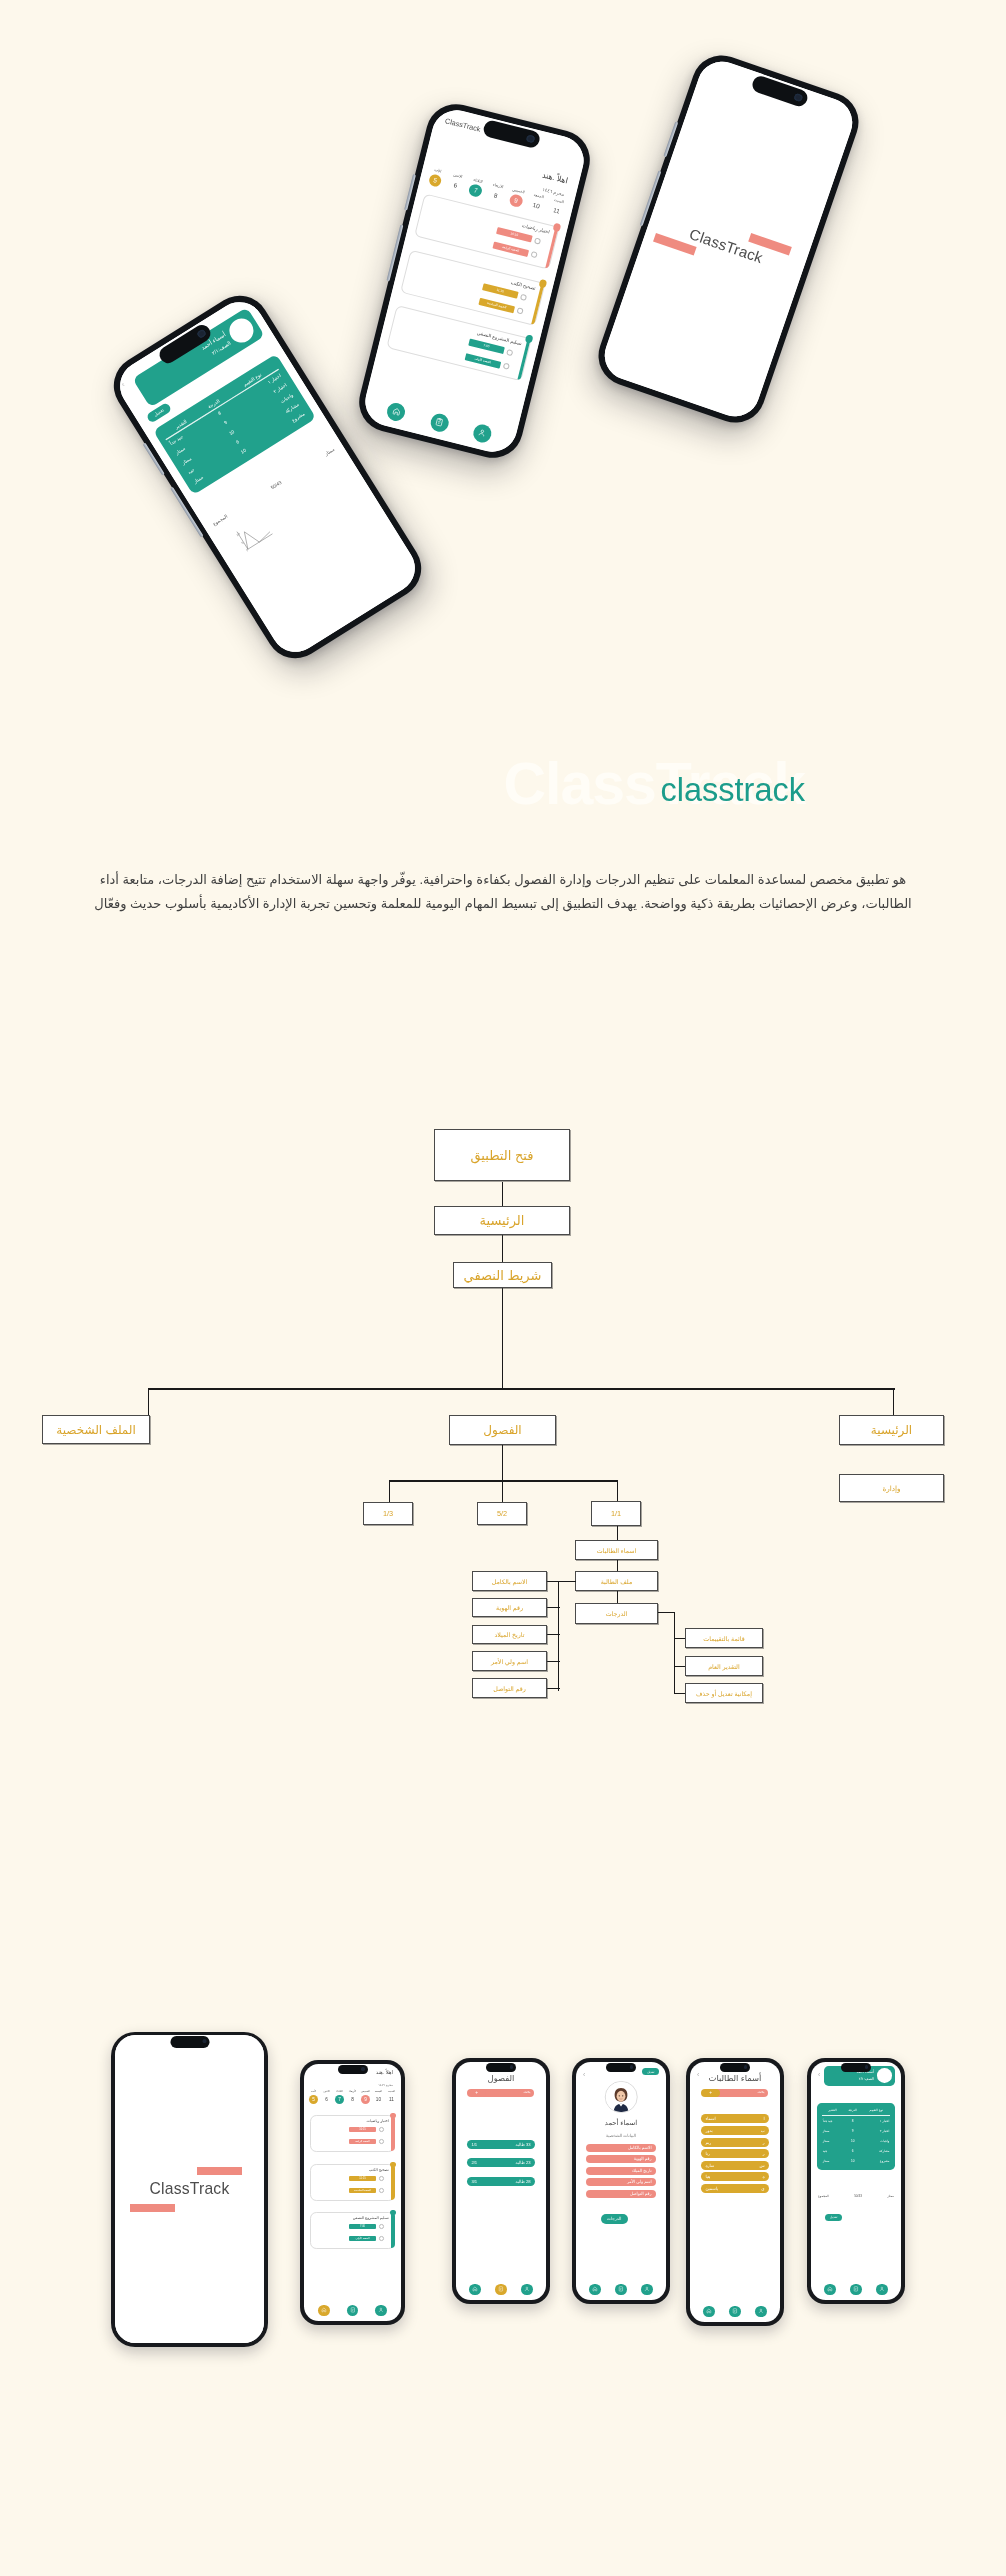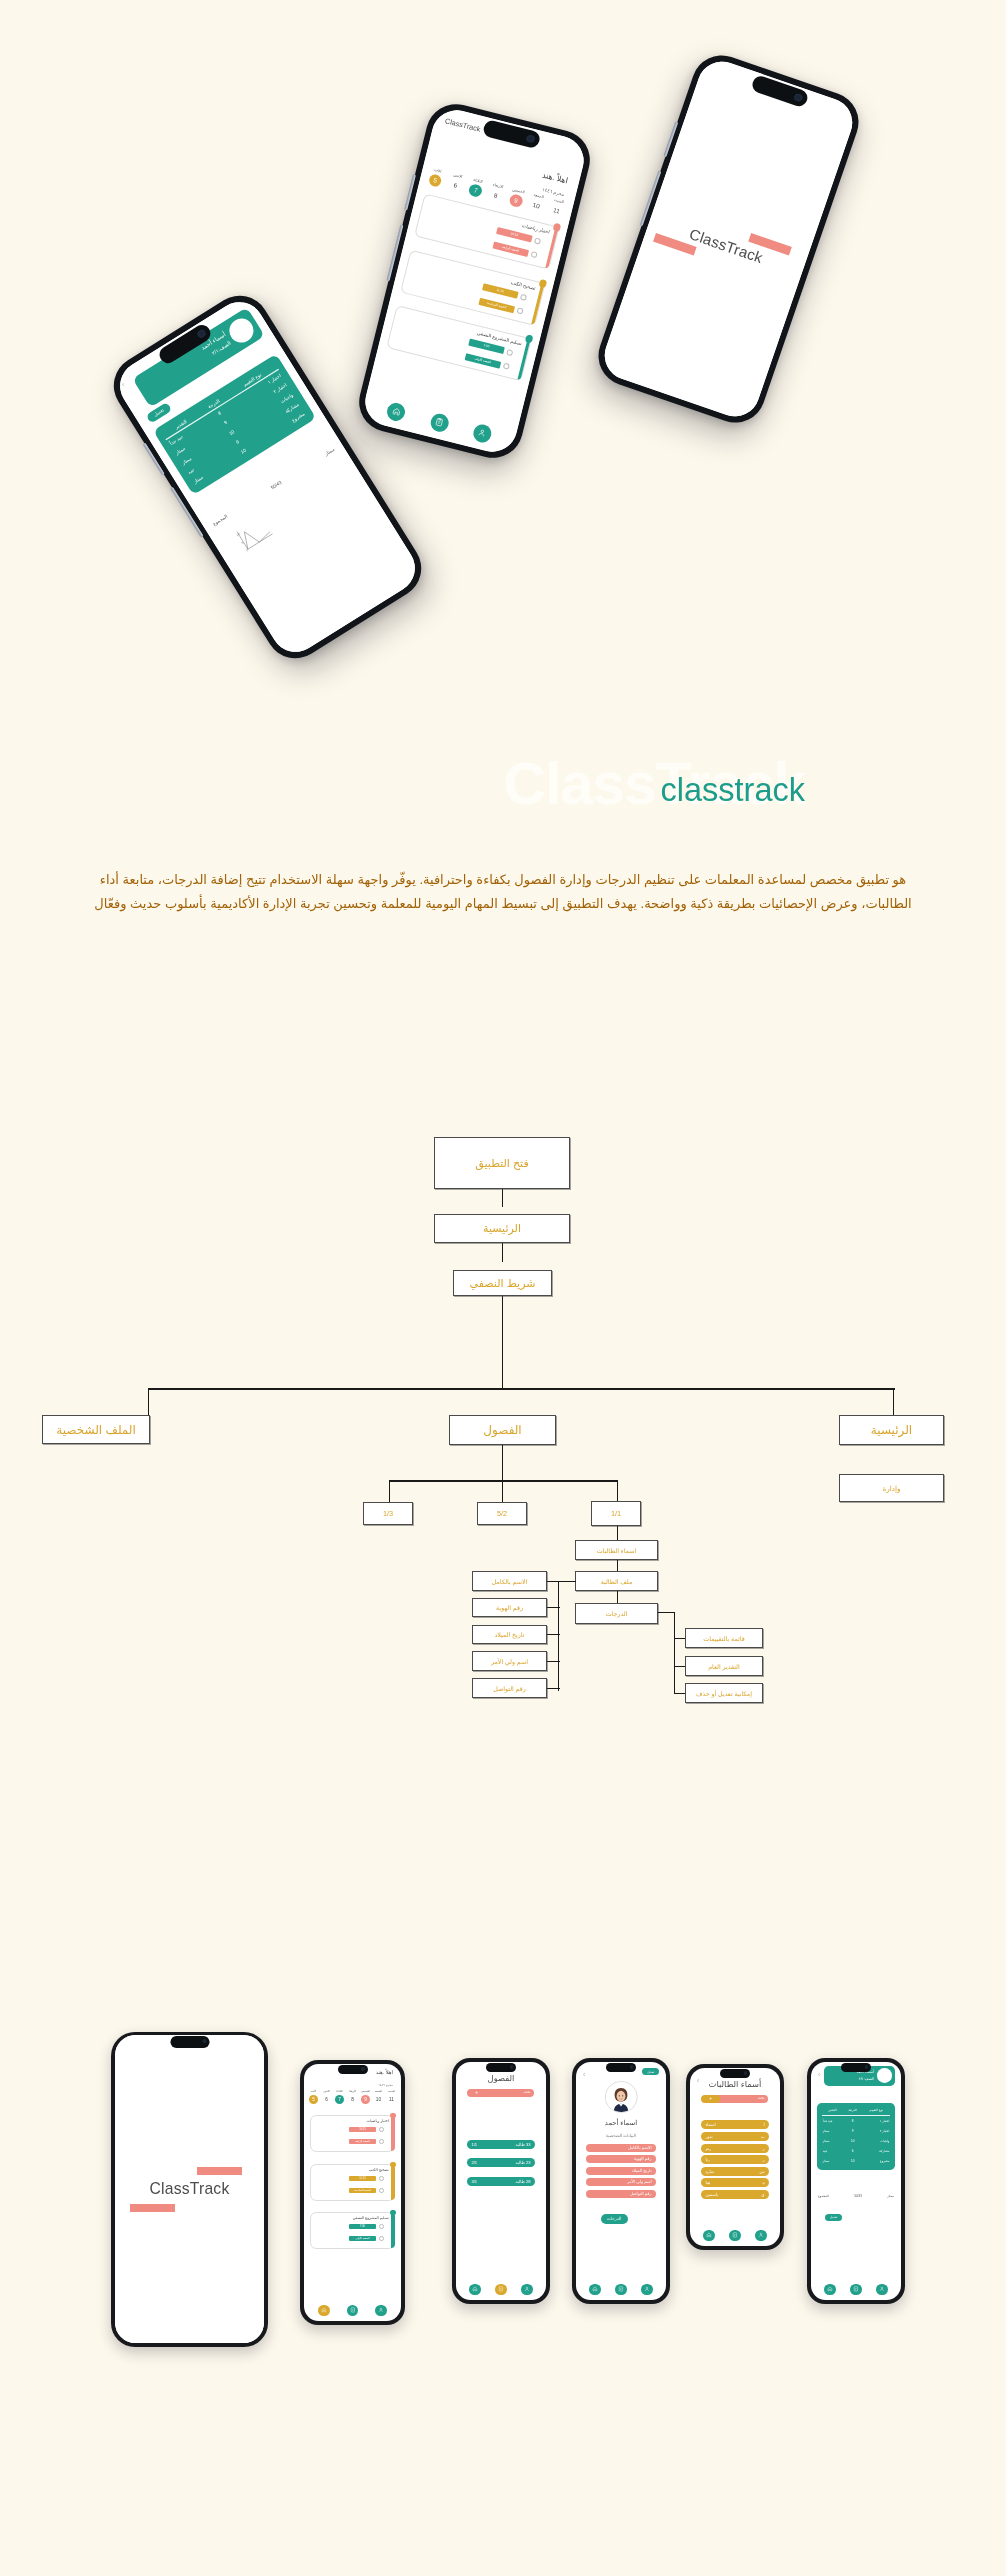--- a/index.html
+++ b/index.html
@@ -136,34 +136,34 @@
   .brandname {
     position:absolute; right:202px; top:17px;
     font-size:32.5px; color:#1C9C8B; direction:ltr; white-space:nowrap;
     font-family:"Liberation Sans",sans-serif;
   }
   #descwrap {
     position:absolute; left:89px; top:868px; width:828px;
     text-align:center; direction:rtl;
   }
   #descwrap p {
-    font-size:13px; line-height:1.85; color:#a16207;
+    font-size:13px; line-height:1.85; color:#404040;
     font-family:"Liberation Sans","DejaVu Sans",sans-serif;
   }
 
   
   #flow { position:absolute; left:0; top:1127px; width:1007px; height:655px; }
   .node {
     position:absolute; background:#fff; border:0.5px solid #4a4a4a;
     box-shadow:1px 1px 0 rgba(60,60,60,.45);
     display:flex; align-items:center; justify-content:center;
     color:#D9A42B; text-align:center; direction:rtl;
     font-family:"Liberation Sans","DejaVu Sans",sans-serif;
   }
-  .lv1 { font-size:11px;margin-top:8px; }
+  .lv1 { font-size:13px; }
   .lv2 { font-size:12px; }
   .lv3 { font-size:7.3px; }
   .lv4 { font-size:6.3px; }
   .conn { position:absolute; background:#1a1a1a; }
   .conn.v { width:1px; }
   .conn.h { height:1px; }
 
   
   #row { position:absolute; left:0; top:2008px; width:1007px; height:367px; }
   .rphone {
@@ -708,21 +708,21 @@
               <svg viewBox="0 0 24 24">
                 <circle cx="12" cy="8" r="3.4"></circle>
                 <path d="M5.5 20c0-3.6 2.9-5.6 6.5-5.6s6.5 2 6.5 5.6"></path>
               </svg>
             </div>
         </div>
       </div>
     </div>
   </div>
 
-  <div class="rphone" style="left:686px; top:56px; width:98px; height:186px;">
+  <div class="rphone" style="left:686px; top:50px; width:98px; height:268px;">
     <div class="rnotch"></div>
     <div class="screen">
       <div class="scr">
         <div class="ttl">أسماء الطالبات</div>
         <div class="chev">‹</div>
         <div class="searchpill">بحث</div>
         <div class="addpill gold">+</div>
         <div class="rowpill gold" style="top:52px;">
           <span>اسماء</span>
           <span>ا</span>

